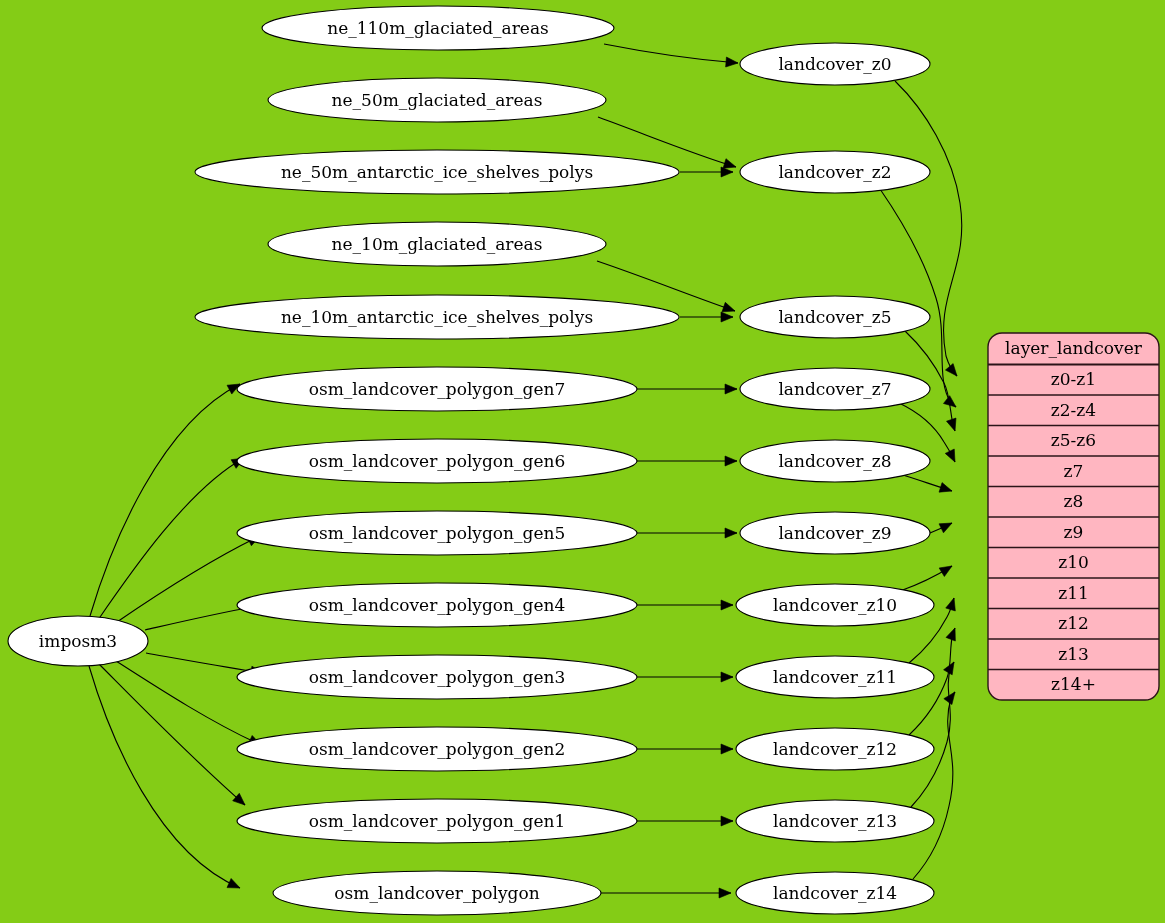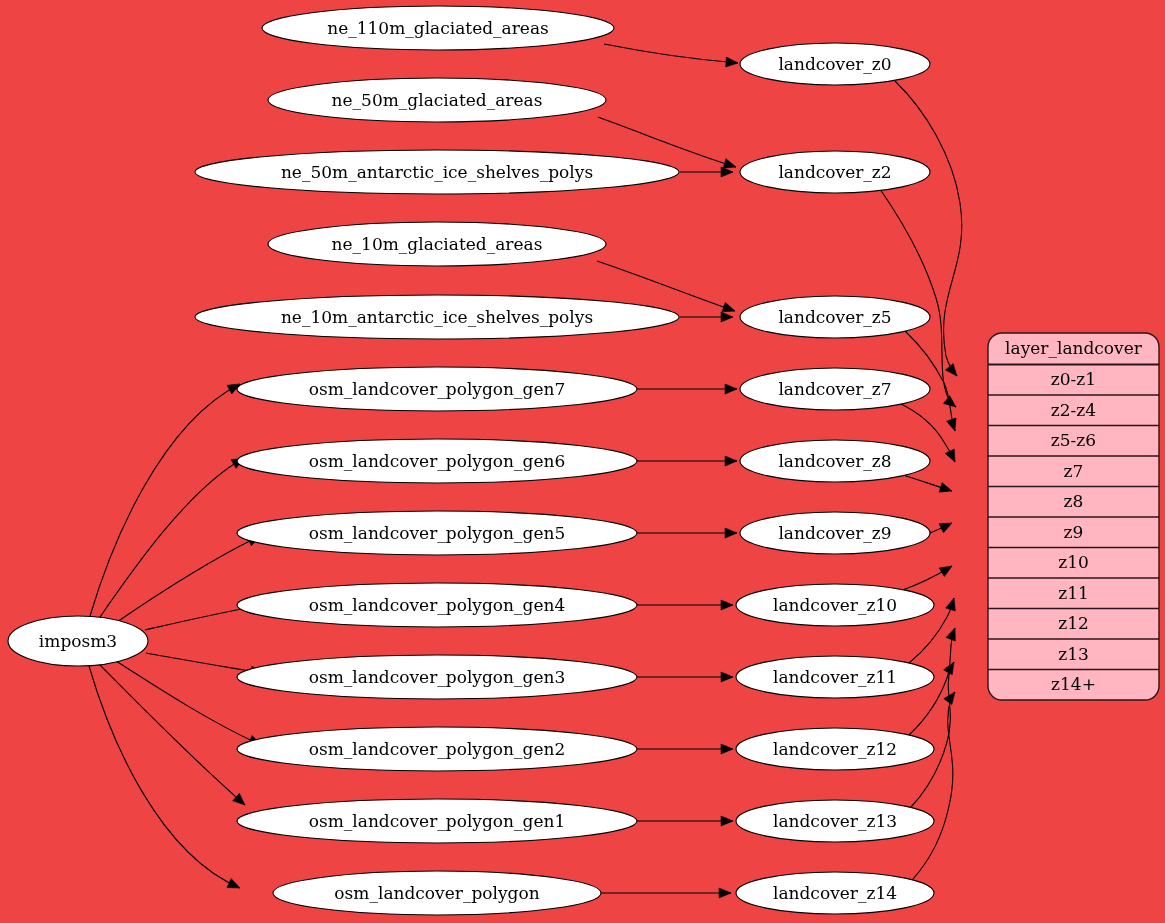--- a/index.html
+++ b/index.html
@@ -4,21 +4,21 @@
 <style>
   html, body {
     margin: 0;
     padding: 0;
     background: #ffffff;
   }
   #canvas-wrap {
     position: relative;
     width: 1165px;
     height: 923px;
-    background: #ef4444;
+    background: #84cc16;
     overflow: hidden;
   }
   svg#graph {
     display: block;
     width: 1165px;
     height: 923px;
     font-family: "DejaVu Serif", "Liberation Serif", serif;
   }
   .node-ellipse {
     fill: #ffffff;

